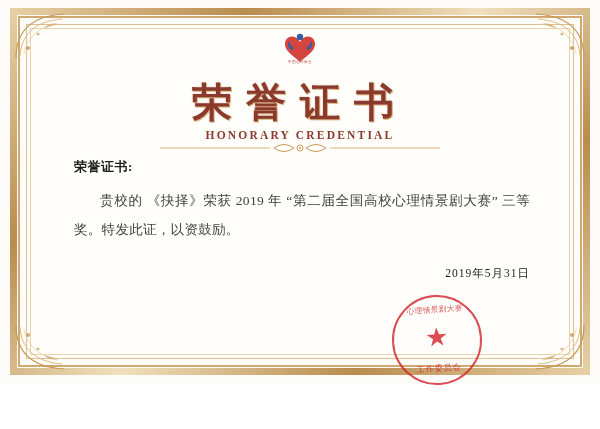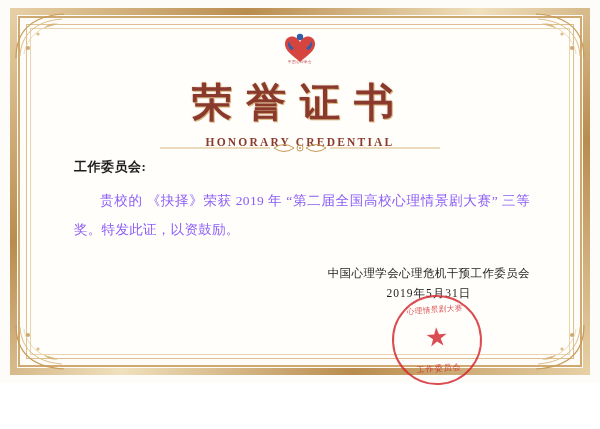--- a/index.html
+++ b/index.html
@@ -108,21 +108,21 @@
     font-size: 40px;
     font-weight: bold;
     letter-spacing: 14px;
     color: #8a3a2c;
     text-shadow: 1px 1px 0 #d9b37d, 0 0 2px rgba(160,90,40,.4);
     white-space: nowrap;
   }
   .title-en {
     position: absolute;
     left: 0; right: 0;
-    top: 136px;
+    top: 129px;
     text-align: center;
     font-family: "Liberation Serif", serif;
     font-size: 11.5px;
     font-weight: bold;
     letter-spacing: 2.2px;
     color: #8a3a2c;
   }
 
   
   .divider {
@@ -146,21 +146,21 @@
     letter-spacing: .5px;
   }
   .body-text {
     position: absolute;
     left: 74px;
     right: 70px;
     top: 186px;
     font-family: "Liberation Serif", "DejaVu Serif", serif;
     font-size: 13.5px;
     line-height: 29px;
-    color: #8b5cf6;
+    color: #404040;
     letter-spacing: .3px;
     text-indent: 26px;
     text-align: justify;
   }
 
   
   .sign-block {
     position: absolute;
     right: 70px;
     top: 263px;
@@ -288,25 +288,24 @@
     <svg viewBox="0 0 300 16" width="300" height="16">
       <path d="M10 8 H120" stroke="#d8b57c" stroke-width="1" fill="none"></path>
       <path d="M180 8 H290" stroke="#d8b57c" stroke-width="1" fill="none"></path>
       <path d="M124 8 q10 -7 20 0 q-10 7 -20 0z" fill="none" stroke="#c79a58" stroke-width="1"></path>
       <path d="M176 8 q-10 -7 -20 0 q10 7 20 0z" fill="none" stroke="#c79a58" stroke-width="1"></path>
       <circle cx="150" cy="8" r="3" fill="none" stroke="#c79a58" stroke-width="1"></circle>
       <circle cx="150" cy="8" r="1" fill="#c79a58"></circle>
     </svg>
   </div>
 
-  <div class="salutation">工作委员会:</div>
+  <div class="salutation">荣誉证书:</div>
   <div class="body-text">贵校的 《抉择》荣获 2019 年 “第二届全国高校心理情景剧大赛” 三等奖。特发此证，以资鼓励。</div>
 
   <div class="sign-block">
-    <div>中国心理学会心理危机干预工作委员会</div>
     <div class="sign-date">2019年5月31日</div>
   </div>
 
   <div class="seal">
     <div class="seal-top">心理情景剧大赛</div>
     <div class="star">★</div>
     <div class="seal-bottom">工作委员会</div>
   </div>
 
 </div>

